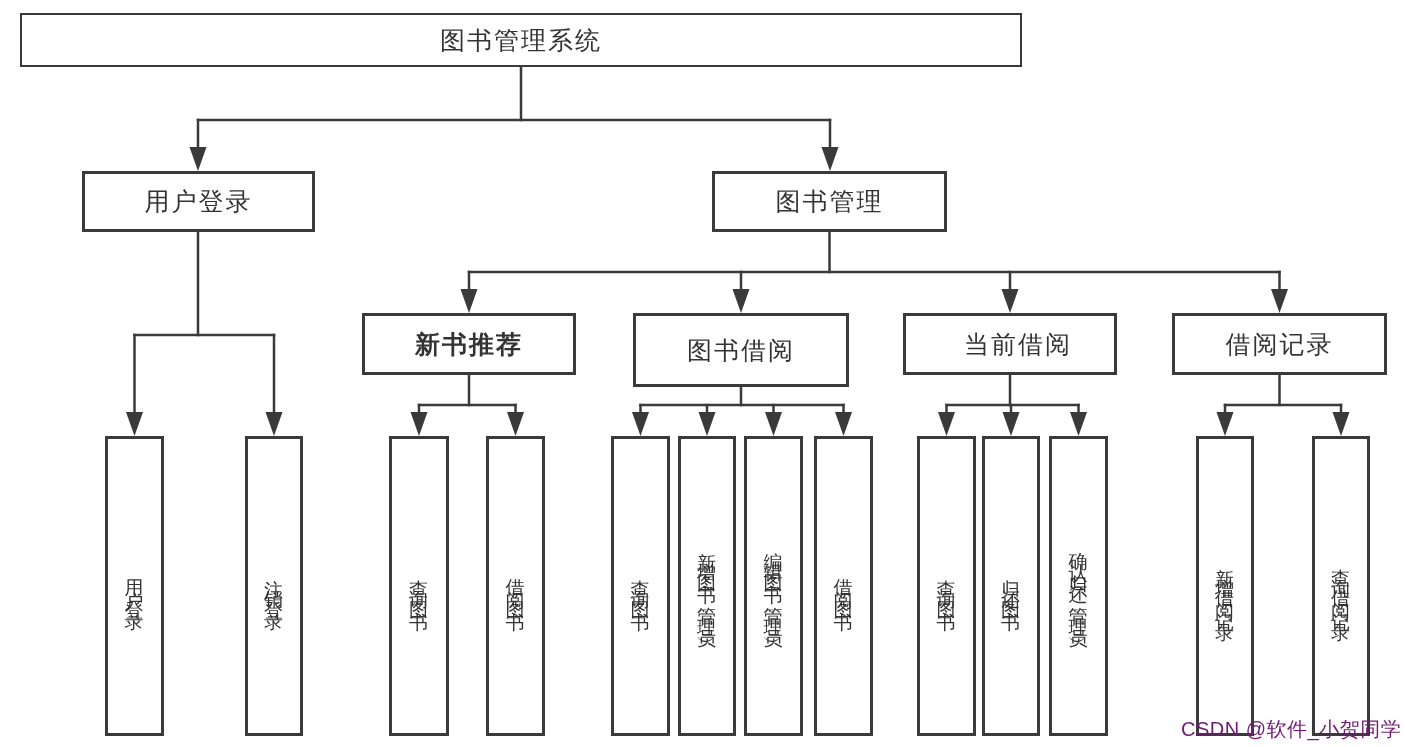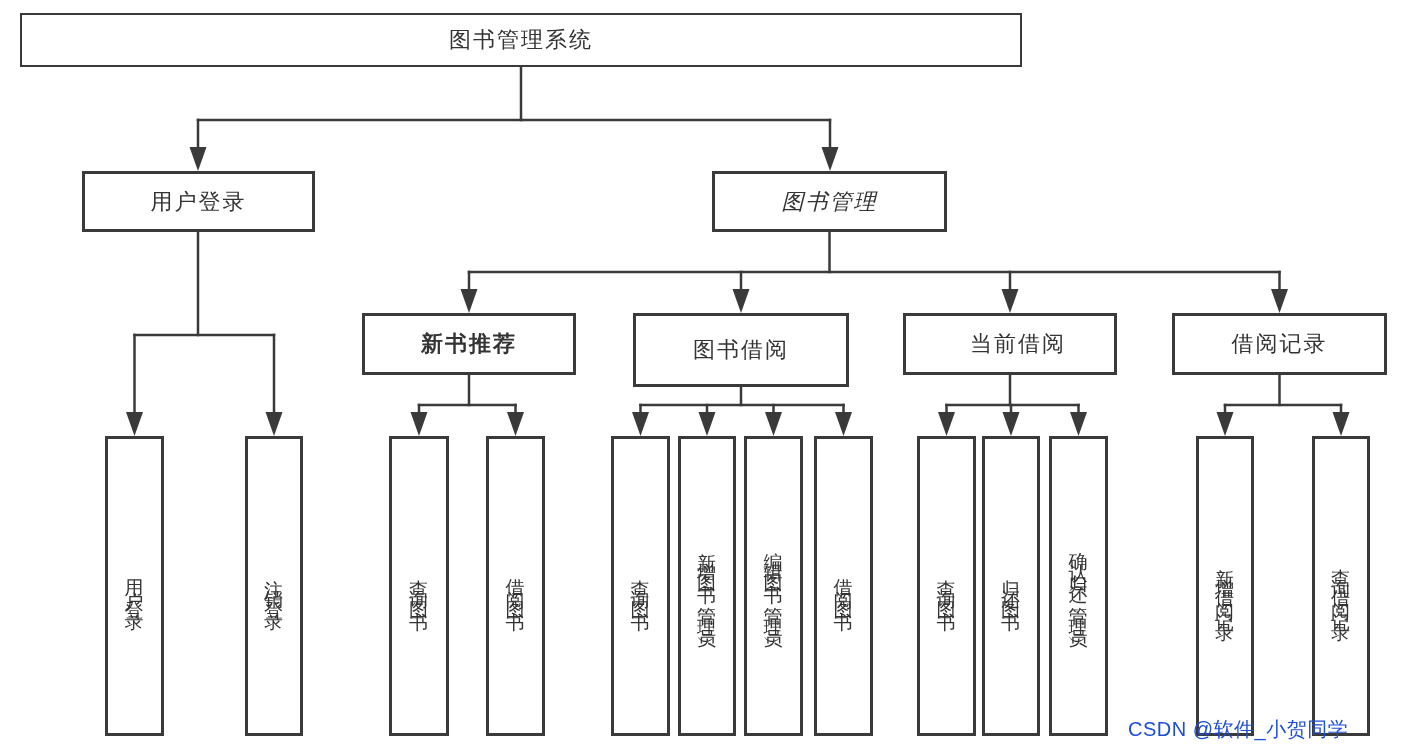--- a/index.html
+++ b/index.html
@@ -24,38 +24,38 @@
     border: 3px solid #3a3a3a;
     box-sizing: border-box;
     display: flex;
     align-items: center;
     justify-content: center;
     color: #333333;
     z-index: 2;
   }
   .node.root { border-width: 2px; }
   .node.h span {
-    font-size: 22px;
+    font-size: 25px;
     letter-spacing: 2px;
     white-space: nowrap;
   }
   .node.v span {
     writing-mode: vertical-rl;
     text-orientation: mixed;
     font-size: 19px;
     letter-spacing: 11px;
     line-height: 1;
   }
   .watermark {
     position: absolute;
-    left: 1128px;
+    left: 1181px;
     top: 716px;
     font-size: 20px;
     letter-spacing: 0.5px;
-    color: #1d4ed8;
+    color: #701a75;
     white-space: nowrap;
     z-index: 5;
   }
 </style>
 </head>
 <body>
 
 <div id="stage">
 
   <svg id="connectors" width="1405" height="747" viewBox="0 0 1405 747" xmlns="http://www.w3.org/2000/svg">
@@ -113,21 +113,21 @@
       <polygon points="1332.5,412 1349.5,412 1341,436" fill="#3a3a3a"></polygon>
     </svg>
 
   <div class="node h root" style="left:20px; top:13px; width:1002px; height:54px;">
     <span>图书管理系统</span>
   </div>
 
   <div class="node h" style="left:82px; top:171px; width:233px; height:61px;">
     <span>用户登录</span>
   </div>
-  <div class="node h" style="left:712px; top:171px; width:235px; height:61px;font-style:italic;">
+  <div class="node h" style="left:712px; top:171px; width:235px; height:61px;">
     <span>图书管理</span>
   </div>
 
   <div class="node h" style="left:362px; top:313px; width:214px; height:62px;font-weight:bold;">
     <span>新书推荐</span>
   </div>
   <div class="node h" style="left:633px; top:313px; width:216px; height:74px;">
     <span>图书借阅</span>
   </div>
   <div class="node h" style="left:903px; top:313px; width:214px; height:62px;padding-left:16px;">

